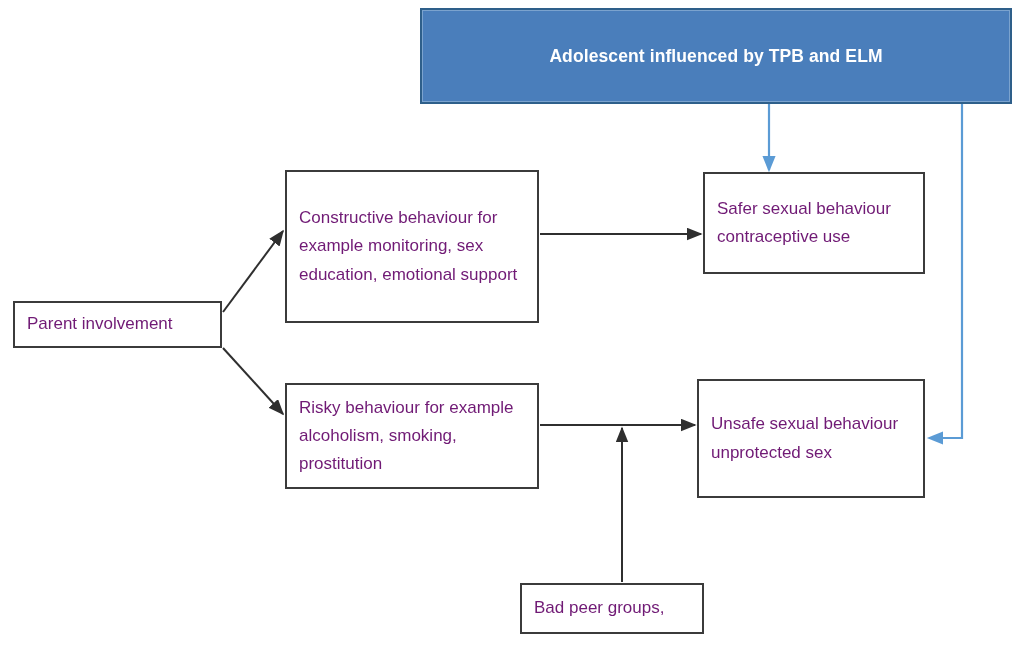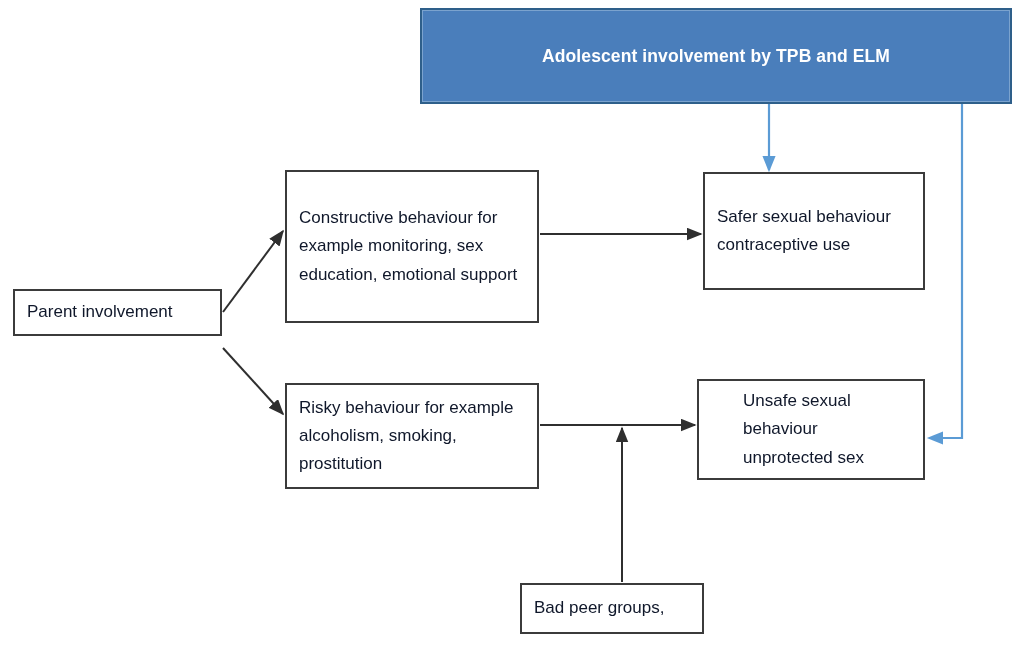--- a/index.html
+++ b/index.html
@@ -56,54 +56,53 @@
     letter-spacing: 0.1px;
   }
   
   .box {
     border: 2px solid #3b3b3b;
     color: #1a1a1a;
   }
   .box .nodetext {
     font-size: 17px;
     line-height: 1.65;
-    color: #0f172a;
+    color: #701a75;
     padding: 0 12px;
   }
   #node-parent {
     left: 13px;
-    top: 289px;
+    top: 301px;
     width: 209px;
     height: 47px;
   }
   #node-constructive {
     left: 285px;
     top: 170px;
     width: 254px;
     height: 153px;
   }
   #node-risky {
     left: 285px;
     top: 383px;
     width: 254px;
     height: 106px;
     justify-content: center;
   }
   #node-safer {
     left: 703px;
     top: 172px;
     width: 222px;
-    height: 118px;
+    height: 102px;
   }
   #node-unsafe {
     left: 697px;
     top: 379px;
     width: 228px;
-    height: 101px;
-    padding-left: 32px;
+    height: 119px;
   }
   #node-peer {
     left: 520px;
     top: 583px;
     width: 184px;
     height: 51px;
   }
 </style>
 </head>
 <body>
@@ -129,21 +128,21 @@
     <line x1="540" y1="425" x2="695" y2="425" stroke="#2f2f2f" stroke-width="2" marker-end="url(#arrow-black)"></line>
 
     <line x1="622" y1="582" x2="622" y2="428" stroke="#2f2f2f" stroke-width="2" marker-end="url(#arrow-black)"></line>
 
     <line x1="769" y1="104" x2="769" y2="170" stroke="#5b9bd5" stroke-width="2.2" marker-end="url(#arrow-blue)"></line>
 
     <polyline points="962,104 962,438 929,438" fill="none" stroke="#5b9bd5" stroke-width="2.2" marker-end="url(#arrow-blue)"></polyline>
   </svg>
 
   <div class="node" id="node-banner">
-    <span class="nodetext">Adolescent involvement by TPB and ELM</span>
+    <span class="nodetext">Adolescent influenced by TPB and ELM</span>
   </div>
 
   <div class="node box" id="node-parent">
     <span class="nodetext">Parent involvement</span>
   </div>
 
   <div class="node box" id="node-constructive">
     <span class="nodetext">Constructive behaviour for example monitoring, sex education, emotional support</span>
   </div>
 

